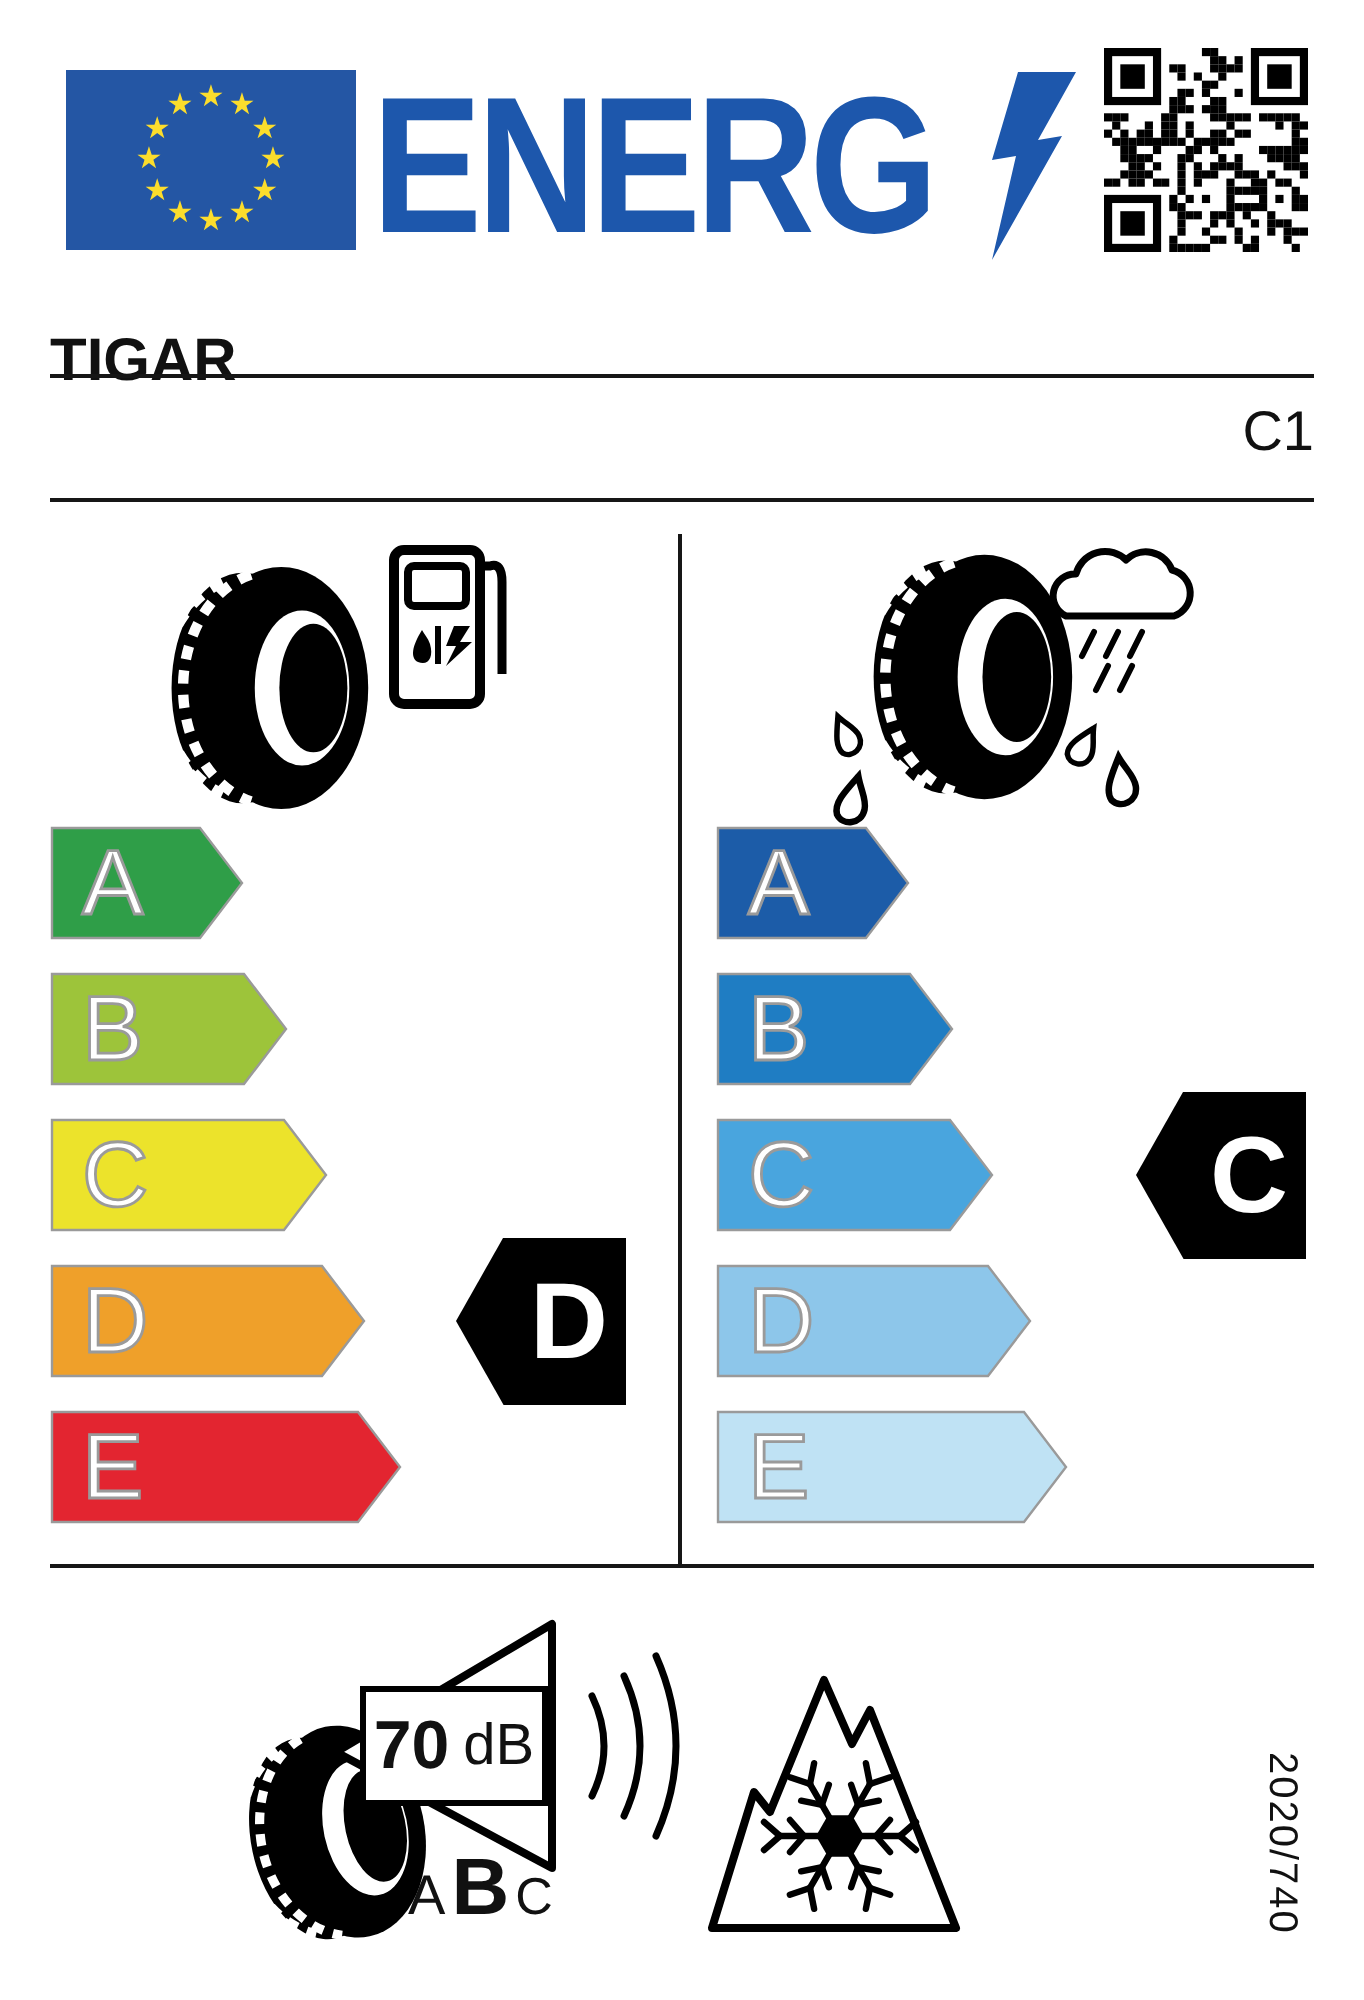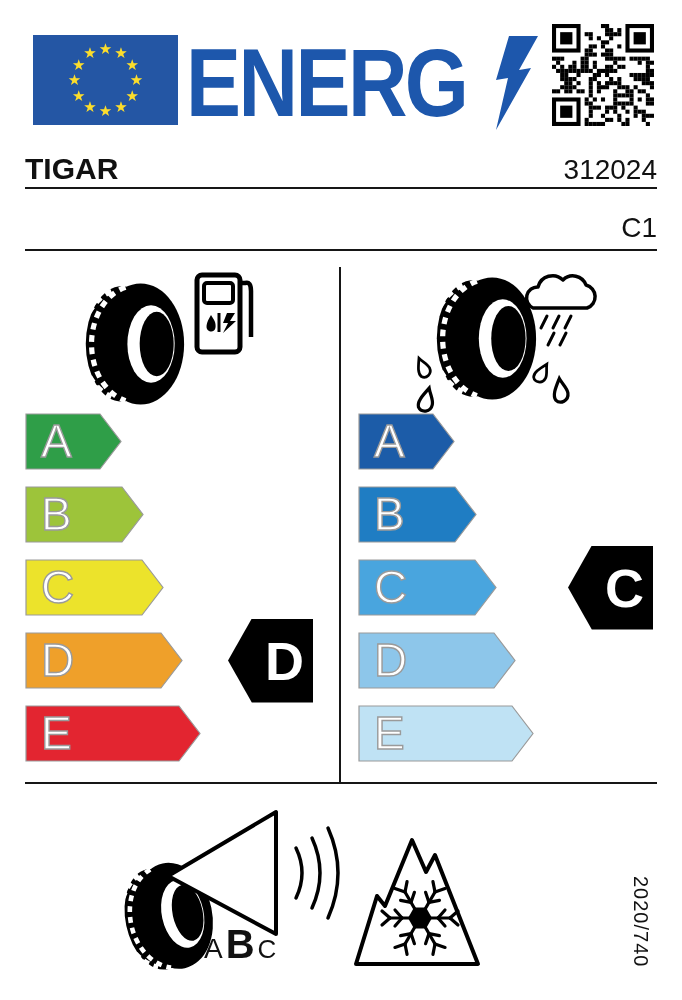--- a/index.html
+++ b/index.html
@@ -8,24 +8,24 @@
   .abs{position:absolute;}
   
   .eu-flag{left:33px;top:35px;width:145px;height:90px;background:#2456a4;}
   .eu-flag .star{position:absolute;color:#fcdd2c;font-size:15px;line-height:15px;width:15px;
                  text-align:center;}
   .energ{left:186px;top:34px;font-weight:bold;font-size:97px;line-height:1;
          letter-spacing:-3px;color:#1d57ac;transform:scaleX(.85);transform-origin:left top;}
   .bolt{left:492px;top:36px;}
   .qr{left:552px;top:24px;}
   
-  .brand{left:25px;top:152px;font-weight:bold;font-size:30px;}
+  .brand{left:25px;top:164px;font-weight:bold;font-size:30px;}
   .artnum{right:25px;top:154px;font-size:28px;}
   .tsize{left:25px;top:202px;font-size:41px;}
-  .tclass{right:25px;top:212px;font-size:28px;}
+  .tclass{right:25px;top:200px;font-size:28px;}
   .hline{left:25px;width:632px;height:2px;background:#161616;}
   .vline{left:339px;top:267px;width:2px;height:516px;background:#161616;}
   
   .scale{width:220px;height:350px;}
   .band{position:absolute;left:0;height:57px;}
   .band svg{position:absolute;left:0;top:0;}
   .band .lt,.selletter{position:absolute;color:#fff;-webkit-text-stroke:1.4px #9a9a9a;
         font-size:46px;line-height:57px;left:16px;top:0;}
   .selarrow{position:absolute;width:85px;height:84px;background:#000;
             clip-path:polygon(0 50%,28% 0,100% 0,100% 100%,28% 100%);}
@@ -279,21 +279,20 @@
         <rect x="72" y="0" width="28" height="28"></rect>
     <rect x="76" y="4" width="20" height="20" fill="#fff"></rect>
     <rect x="80" y="8" width="12" height="12"></rect>
         <rect x="0" y="72" width="28" height="28"></rect>
     <rect x="4" y="76" width="20" height="20" fill="#fff"></rect>
     <rect x="8" y="80" width="12" height="12"></rect>
       </g>
     </svg>
 
   <div class="abs brand">TIGAR</div>
-  <div class="abs artnum">312024</div>
   <div class="abs hline" style="top:187px"></div>
 
   <div class="abs tclass">C1</div>
   <div class="abs hline" style="top:249px"></div>
 
   <div class="abs vline"></div>
   <div class="abs hline" style="top:782px"></div>
 
   <svg width="0" height="0" style="position:absolute">
     <defs>
@@ -411,20 +410,24 @@
   <div class="abs selarrow" id="wet-sel" style="left: 568px; top: 545.5px;">
     <span>C</span>
   </div>
 
   <svg class="abs tire-bottom" style="left:122px;top:858px" width="92" height="118" viewBox="0 0 110 132">
       <use href="#tire"></use>
     </svg>
   <svg class="abs" style="left:162px;top:806px" width="120" height="134" viewBox="0 0 120 134">
     <polygon points="6,70 114,6 114,128" fill="#fff" stroke="#000" stroke-width="4" stroke-linejoin="round"></polygon>
   </svg>
+  <div class="abs db-box">
+    <span class="v">70</span>
+      <span class="u">dB</span>
+  </div>
   <svg class="abs" style="left:288px;top:808px" width="62" height="130" viewBox="0 0 62 130">
     <g fill="none" stroke="#000" stroke-width="3.5" stroke-linecap="round">
       <path d="M 8 40 Q 20 65 8 90"></path>
         <path d="M 24 30 Q 40 65 24 100"></path>
         <path d="M 40 20 Q 60 65 40 110"></path>
     </g>
   </svg>
   <div class="abs noise-letters">
     <span class="a">A</span>
     <span class="b">B</span>

